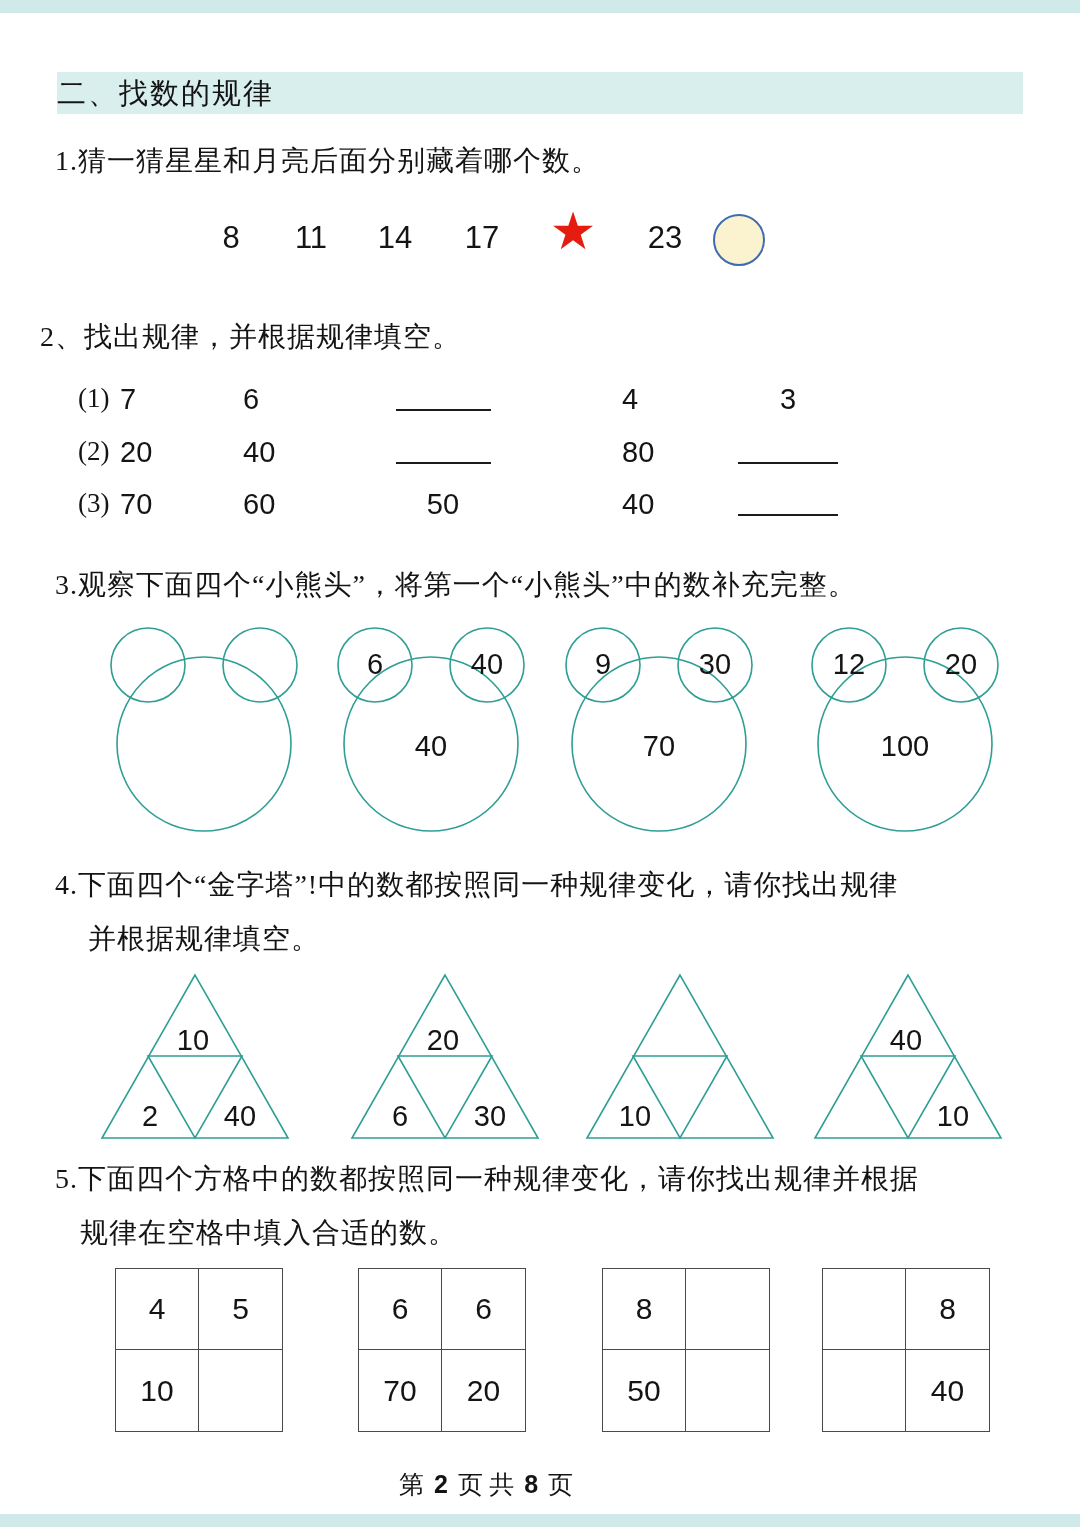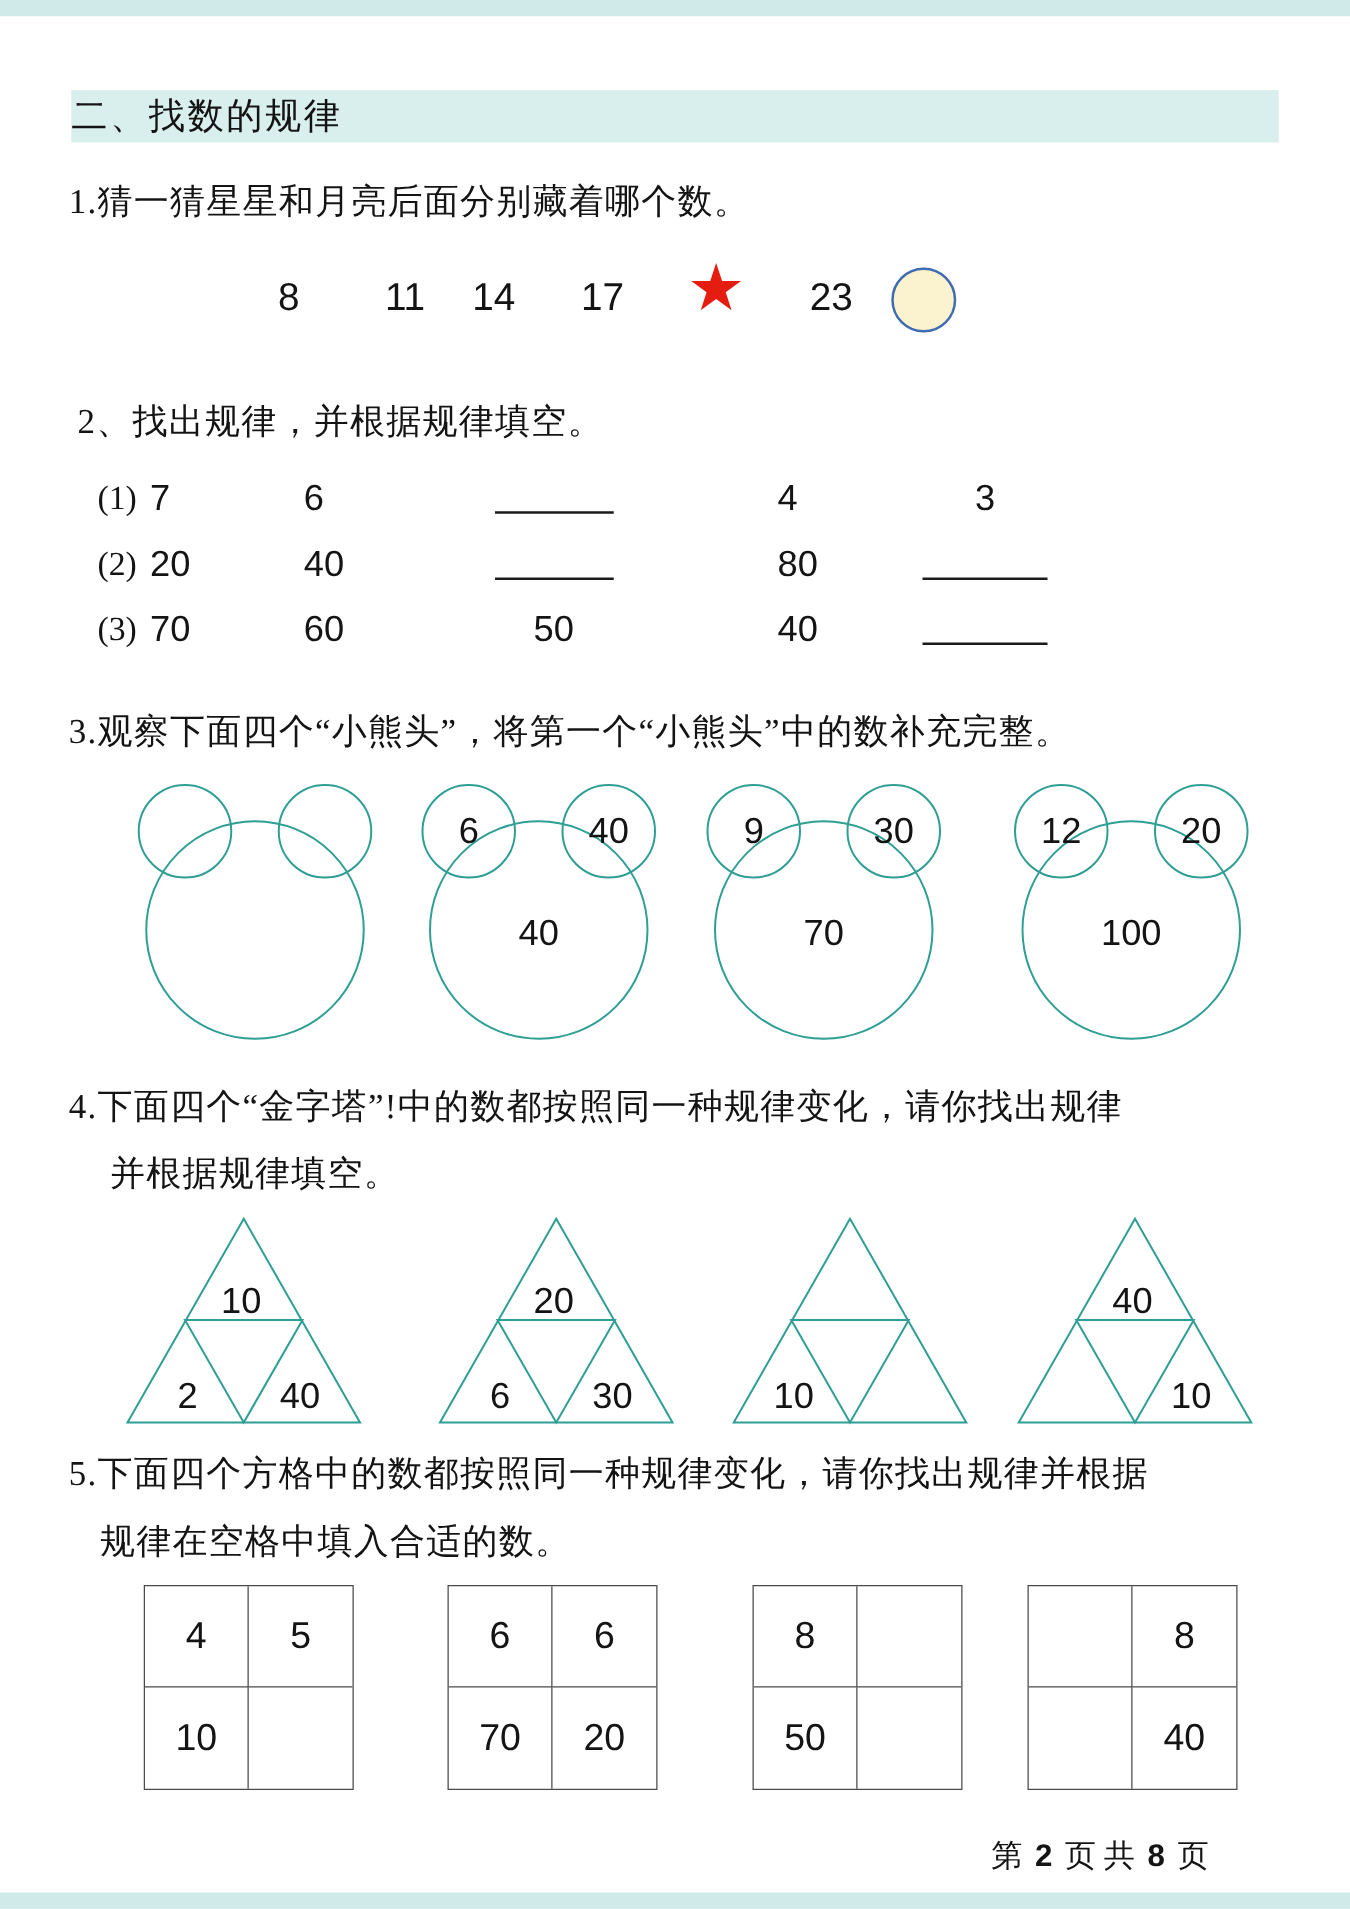--- a/index.html
+++ b/index.html
@@ -60,45 +60,45 @@
     border:1.5px solid #4a4a4a;
   }
   .sq-cell {
     display:flex; align-items:center; justify-content:center;
     font-size:30px; font-family:"Liberation Sans","DejaVu Sans",sans-serif;
     border-right:1.5px solid #4a4a4a; border-bottom:1.5px solid #4a4a4a;
   }
   .sq-cell:nth-child(2n) { border-right:none; }
   .sq-cell:nth-child(3), .sq-cell:nth-child(4) { border-bottom:none; }
 
-  .footer { position:absolute; left:0; top:1468px; width:972px; text-align:right; font-size:25px; }
+  .footer { position:absolute; left:0; top:1468px; width:972px; text-align:center; font-size:25px; }
   .footer span { margin:0 5px; }
   .footer .fnum { font-family:"Liberation Sans","DejaVu Sans",sans-serif; font-weight:700; }
 </style>
 </head>
 <body>
 
 <div class="page">
   <div class="band top"></div>
   <div class="band bottom"></div>
 
   <div class="sec-header">二、找数的规律</div>
 
   <div class="qtext" style="left:55px; top:142px;">1.猜一猜星星和月亮后面分别藏着哪个数。</div>
   <div class="q1-row">
     <span class="q1-item num" style="left:209px;">8</span>
-    <span class="q1-item num" style="left:302px;text-align:center;">11</span>
+    <span class="q1-item num" style="left:289px;text-align:center;">11</span>
     <span class="q1-item num" style="left:373px;">14</span>
     <span class="q1-item num" style="left:460px;">17</span>
     <span class="q1-star" style="left:548px;">★</span>
     <span class="q1-item num" style="left:643px;">23</span>
     <span class="q1-moon" style="left:713px;"></span>
   </div>
 
-  <div class="qtext" style="left:62px; top:318px;">2、找出规律，并根据规律填空。</div>
+  <div class="qtext" style="left:40px; top:318px;">2、找出规律，并根据规律填空。</div>
   <div class="q2-row" style="top:383px;">
     <span class="q2-label">(1)</span>
     <span class="c1 num">7</span>
     <span class="c2 num">6</span>
     <span class="c3"><span class="blank w95"></span></span>
     <span class="c4 num">4</span>
     <span class="c5 num">3</span>
   </div>
   <div class="q2-row" style="top:436px;">
     <span class="q2-label">(2)</span>

